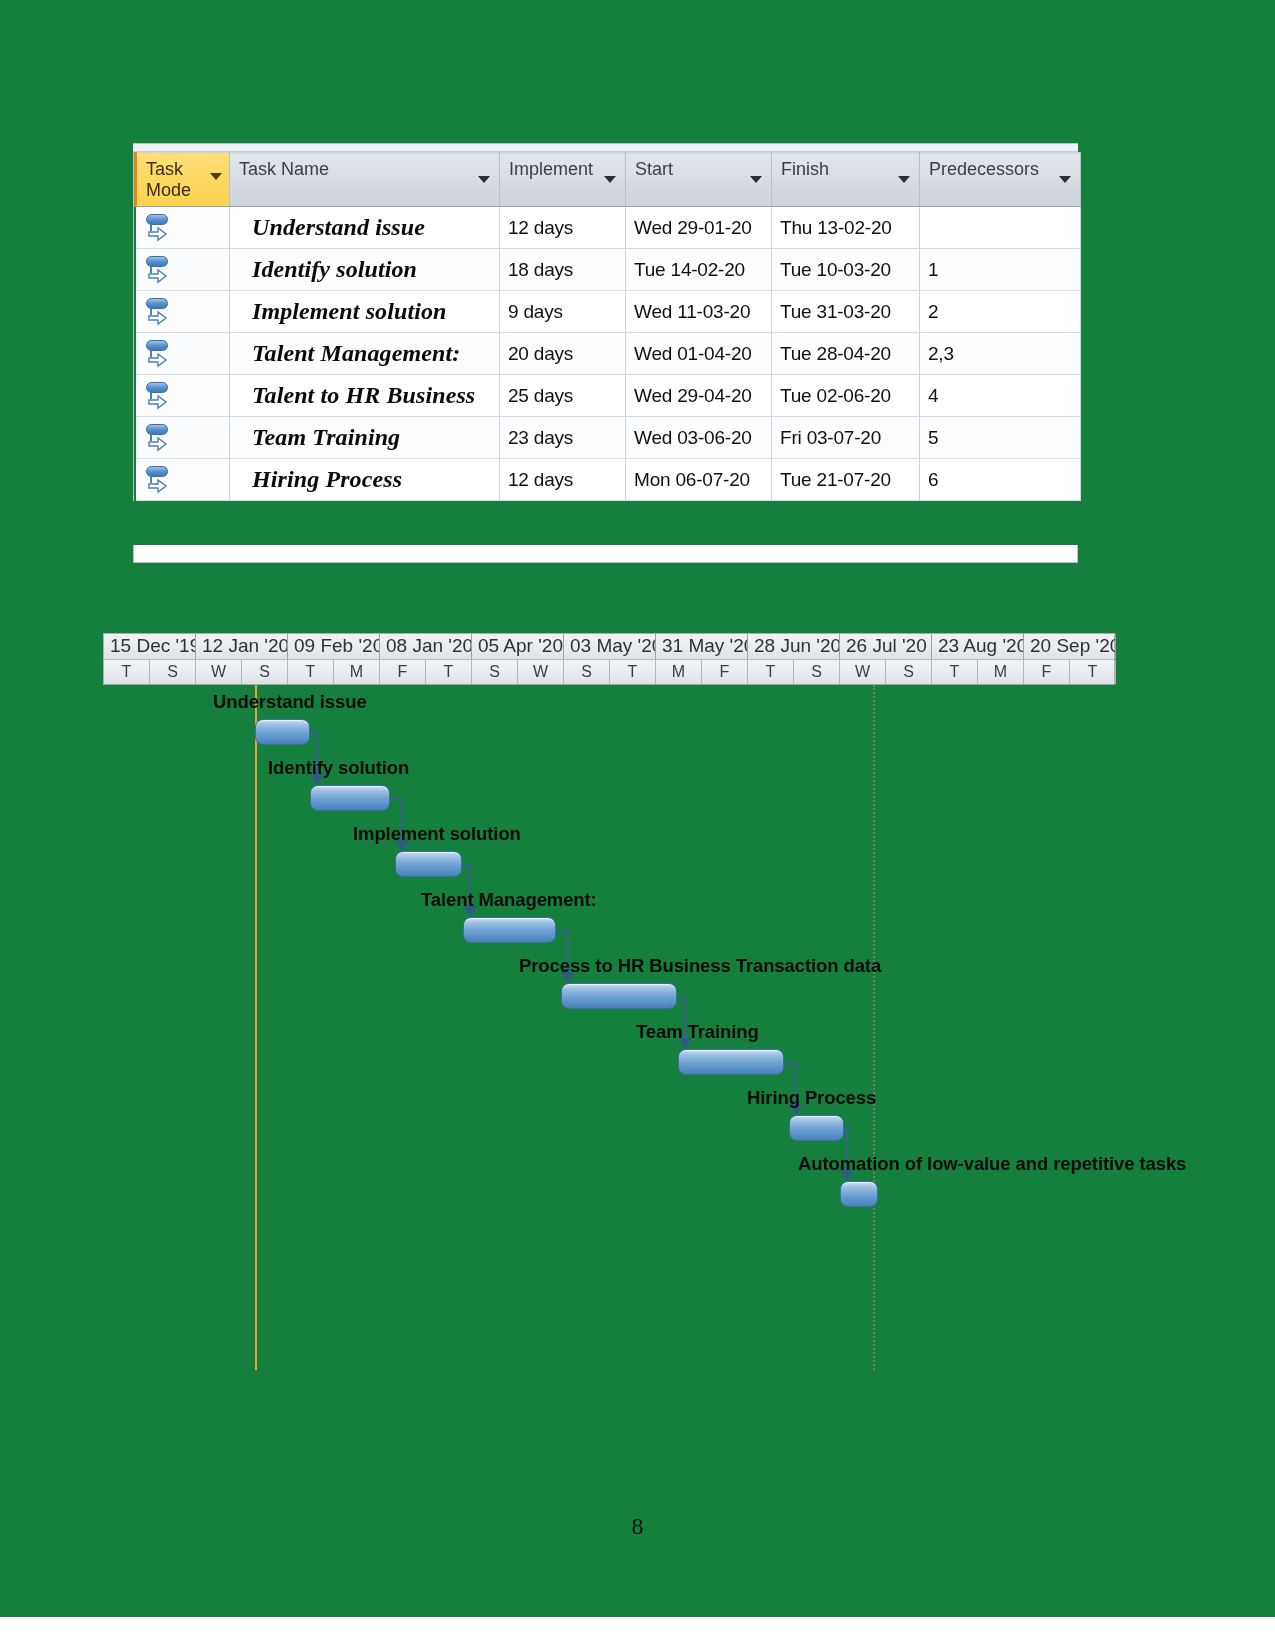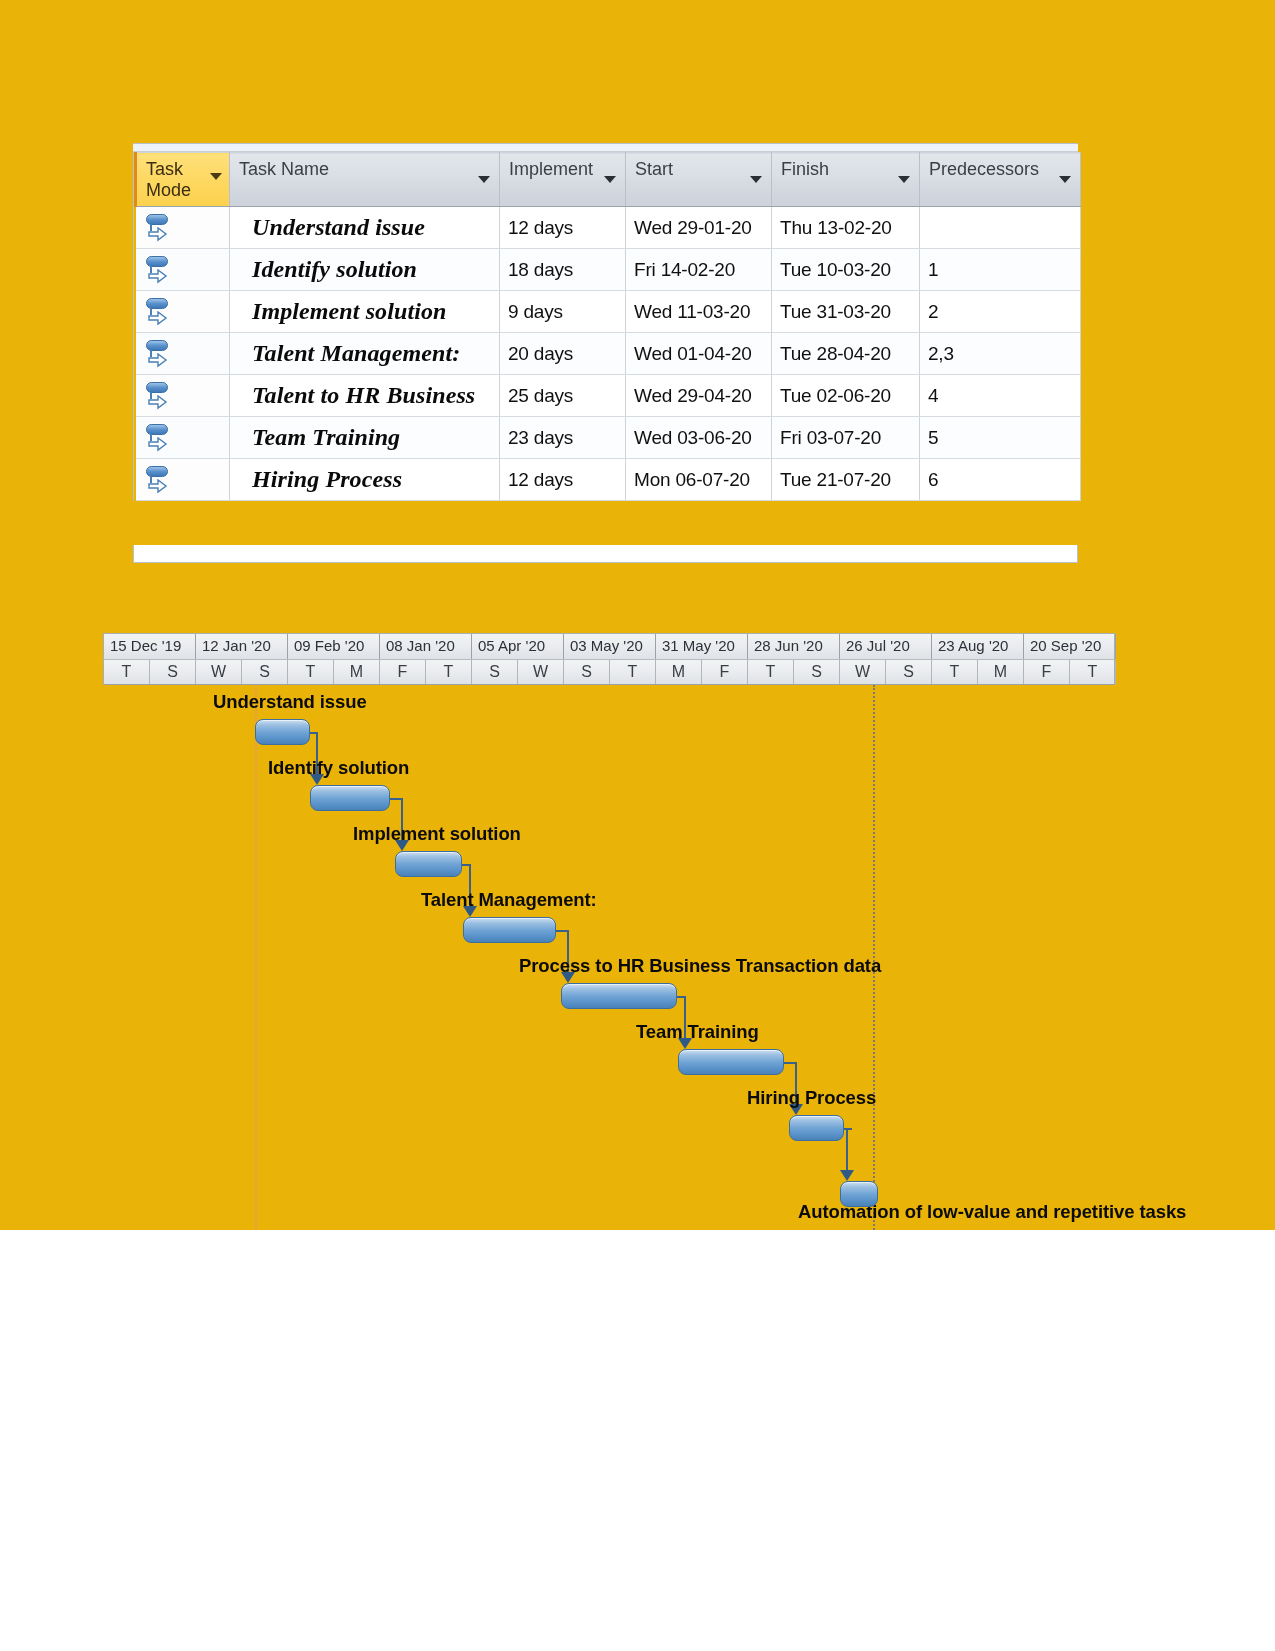--- a/index.html
+++ b/index.html
@@ -4,23 +4,23 @@
 <style>
   * { box-sizing: border-box; }
   html, body {
     margin: 0; padding: 0;
     width: 1275px; height: 1651px;
     background: #ffffff;
     font-family: "Liberation Sans", sans-serif;
   }
   .page {
     position: relative;
-    width: 1275px; height: 1230px;
+    width: 1275px; height: 1617px;
     overflow: hidden;
-    background: #eab308;
+    background: #15803d;
     text-decoration: underline;
   }
   .tt-topbar {
     position: absolute;
     left: 133px; top: 143px;
     width: 945px; height: 9px;
     background: #eef1f5;
     border-top: 1px solid #b9c0c9;
     border-bottom: 1px solid #c9cfd6;
   }
@@ -135,21 +135,21 @@
     display: flex;
     height: 26px;
     background: linear-gradient(to bottom,#f2f3f5 0%,#e8eaed 60%,#dfe2e6 100%);
     border: 1px solid #a8aeb6;
     border-bottom: none;
   }
   .gantt-row2 { border-top: 1px solid #b6bcc3; border-bottom: 1px solid #9aa1a9; }
   .gantt-row1 .cell {
     flex: 0 0 92px;
     border-right: 1px solid #9aa1a9;
-    font-size: 15px;
+    font-size: 19px;
     color: #2c3138;
     line-height: 24px;
     padding-left: 6px;
     white-space: nowrap;
     overflow: hidden;
   }
   .gantt-row2 .cell {
     flex: 0 0 46px;
     border-right: 1px solid #b0b6bd;
     font-size: 16px;
@@ -285,21 +285,21 @@
               <span class="mode-icon">
                 <span class="pin"></span>
                 <span class="stem"></span>
                 <svg width="24" height="16" viewBox="0 0 24 16">
                   <path d="M1 5 h9 V1 l8 6 -8 6 V9 H1 Z" fill="#ffffff" stroke="#4a7fb5" stroke-width="1.4"></path>
                 </svg>
               </span>
             </td>
             <td class="cell-name">Identify solution</td>
             <td class="cell-dur">18 days</td>
-            <td class="cell-start">Fri 14-02-20</td>
+            <td class="cell-start">Tue 14-02-20</td>
             <td class="cell-fin">Tue 10-03-20</td>
             <td class="cell-pred">1</td>
           </tr>
           <tr>
             <td class="cell-mode">
               <span class="mode-icon">
                 <span class="pin"></span>
                 <span class="stem"></span>
                 <svg width="24" height="16" viewBox="0 0 24 16">
                   <path d="M1 5 h9 V1 l8 6 -8 6 V9 H1 Z" fill="#ffffff" stroke="#4a7fb5" stroke-width="1.4"></path>
@@ -466,18 +466,18 @@
         <div class="seg-v" style="left: 692px; top: 377px; height: 43px;"></div>
         <div class="arrow-down" style="left: 686px; top: 419px;"></div>
       </div>
       <div class="bar-label" style="left: 644px; top: 402px;">Hiring Process</div>
       <div class="bar" style="left: 686px; top: 430px; width: 55px;"></div>
       <div class="link">
         <div class="seg-h" style="left: 741px; top: 443px; width: 8px;"></div>
         <div class="seg-v" style="left: 743px; top: 443px; height: 43px;"></div>
         <div class="arrow-down" style="left: 737px; top: 485px;"></div>
       </div>
-      <div class="bar-label" style="left: 695px; top: 468px; margin-top: 48px;">Automation of low-value and repetitive tasks</div>
+      <div class="bar-label" style="left: 695px; top: 468px;">Automation of low-value and repetitive tasks</div>
       <div class="bar" style="left: 737px; top: 496px; width: 38px;"></div>
     </div>
 
   <div class="page-number">8</div>
 </div>
 
 </body></html>

